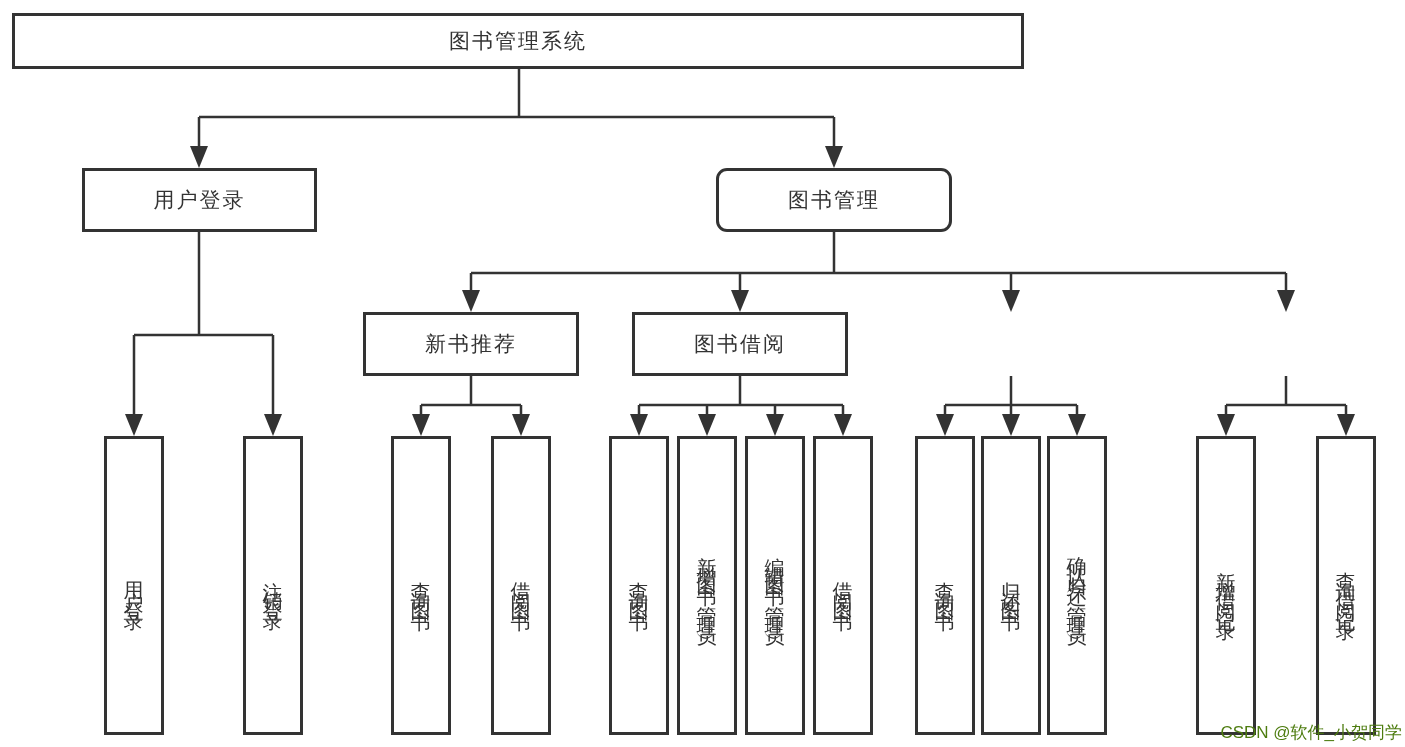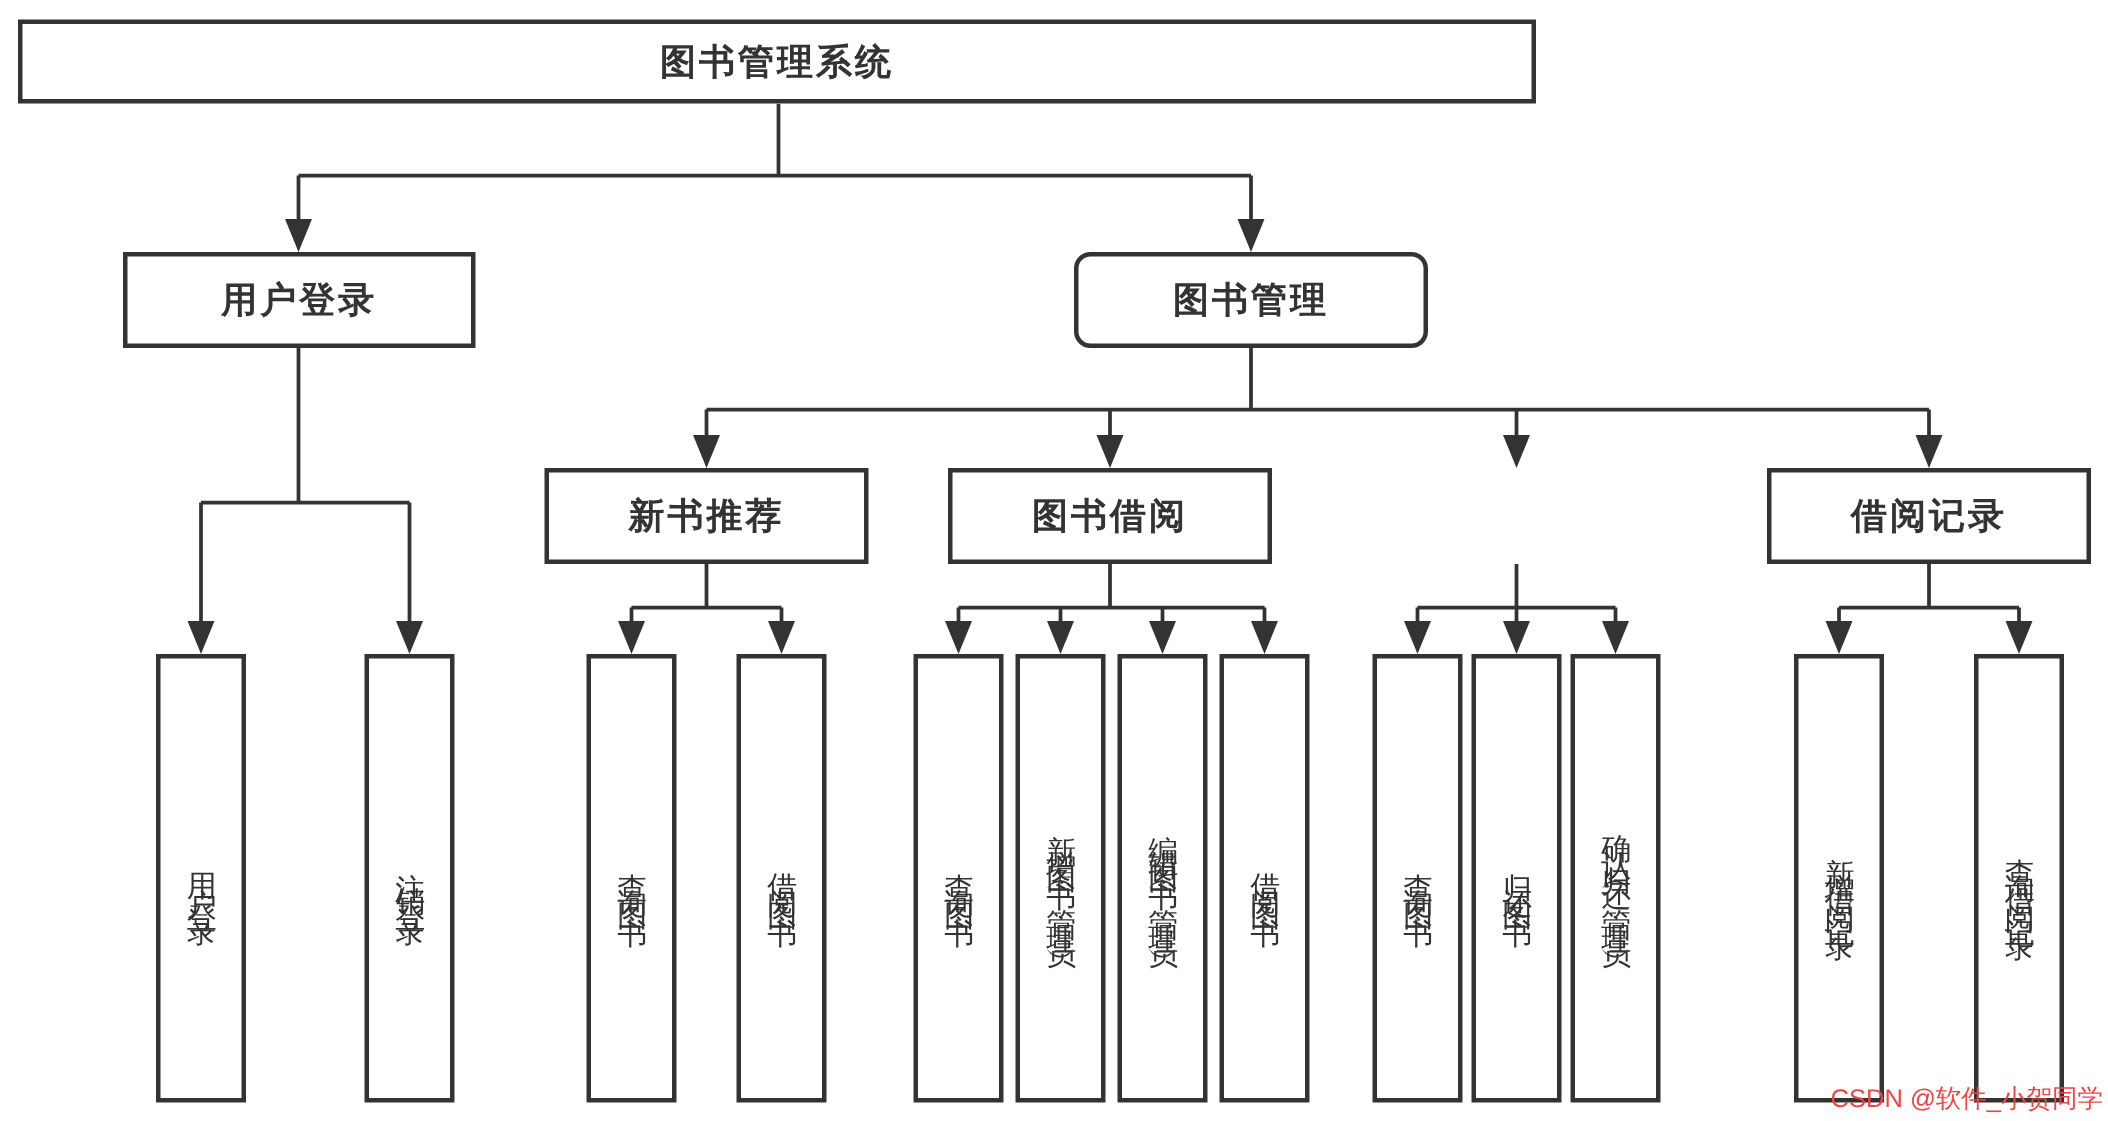--- a/index.html
+++ b/index.html
@@ -28,38 +28,37 @@
     box-sizing: border-box;
     background: #ffffff;
     border: 3px solid #333333;
     display: flex;
     align-items: center;
     justify-content: center;
     color: #333333;
     z-index: 2;
   }
   .node.h span {
-    font-size: 24px;
+    font-size: 21px;
     letter-spacing: 2px;
     white-space: nowrap;
-    font-weight: bold;
   }
   .node.v span {
     writing-mode: vertical-lr;
     text-orientation: mixed;
     font-size: 20px;
     letter-spacing: 10px;
     line-height: 1;
   }
   #watermark {
     position: absolute;
     right: 3px;
     top: 721px;
     font-size: 17px;
-    color: #ef4444;
+    color: #4d7c0f;
     z-index: 3;
     white-space: nowrap;
   }
 </style>
 </head>
 <body>
 
 <div id="canvas">
 
   <svg id="connectors" width="1405" height="747" viewBox="0 0 1405 747">
@@ -104,23 +103,20 @@
   <div class="node h" style="left:716px; top:168px; width:236px; height:64px;border-radius:11px;">
     <span>图书管理</span>
   </div>
 
   <div class="node h" style="left:363px; top:312px; width:216px; height:64px;align-items:center;">
     <span>新书推荐</span>
   </div>
   <div class="node h" style="left:632px; top:312px; width:216px; height:64px;">
     <span>图书借阅</span>
   </div>
-  <div class="node h" style="left:1178px; top:312px; width:216px; height:64px;">
-    <span>借阅记录</span>
-  </div>
 
   <div class="node v" style="left:104px; top:436px; width:60px; height:299px;">
     <span>用户登录</span>
   </div>
   <div class="node v" style="left:243px; top:436px; width:60px; height:299px;">
     <span>注销登录</span>
   </div>
 
   <div class="node v" style="left:391px; top:436px; width:60px; height:299px;">
     <span>查询图书</span>

